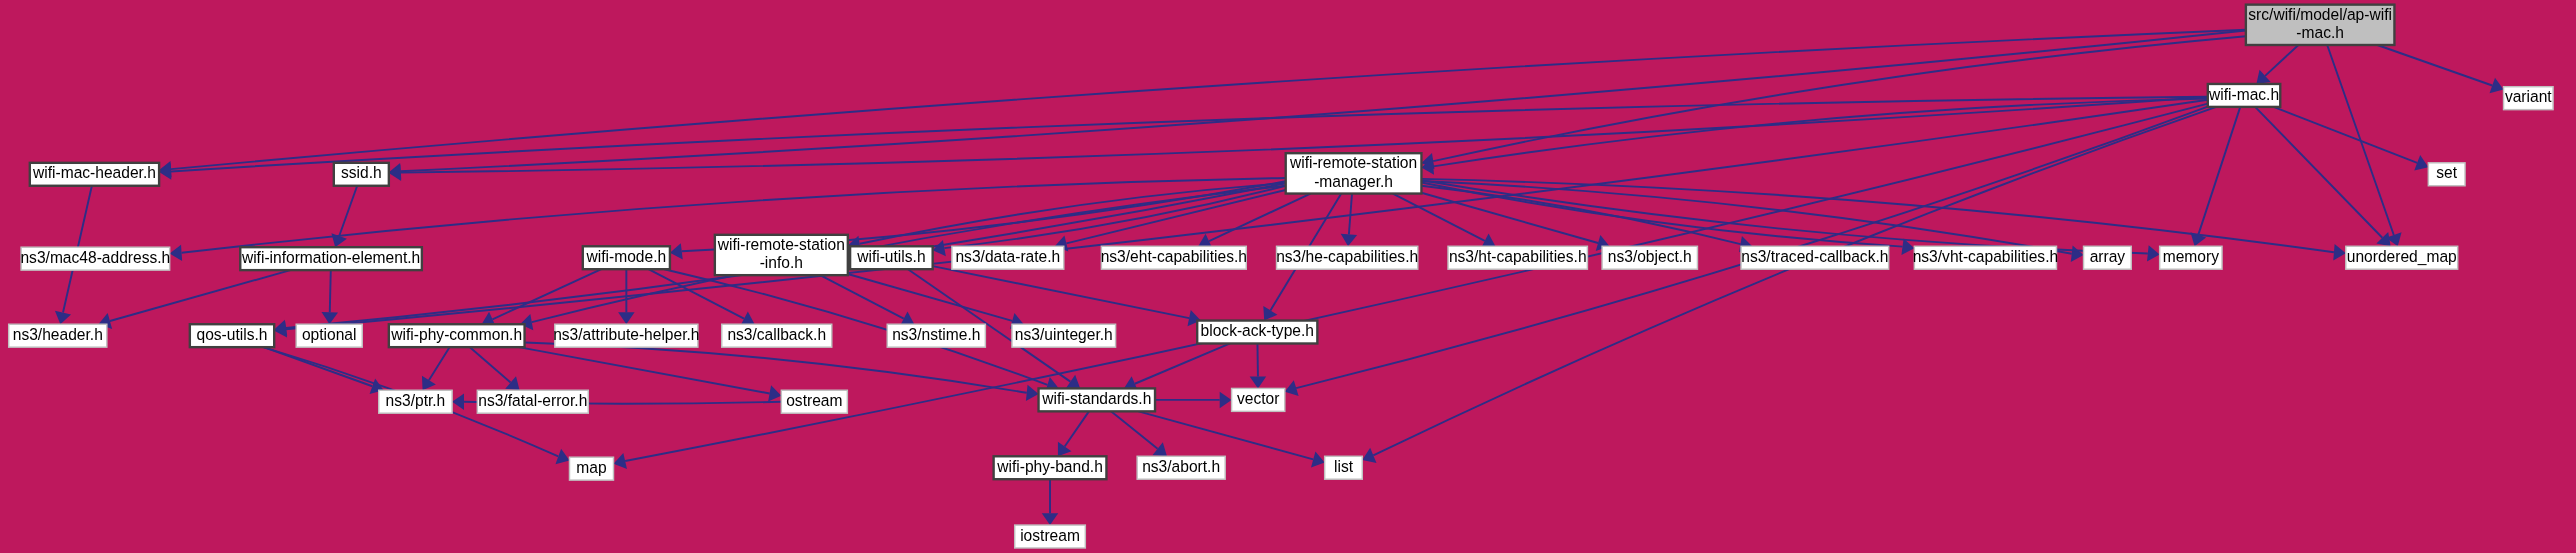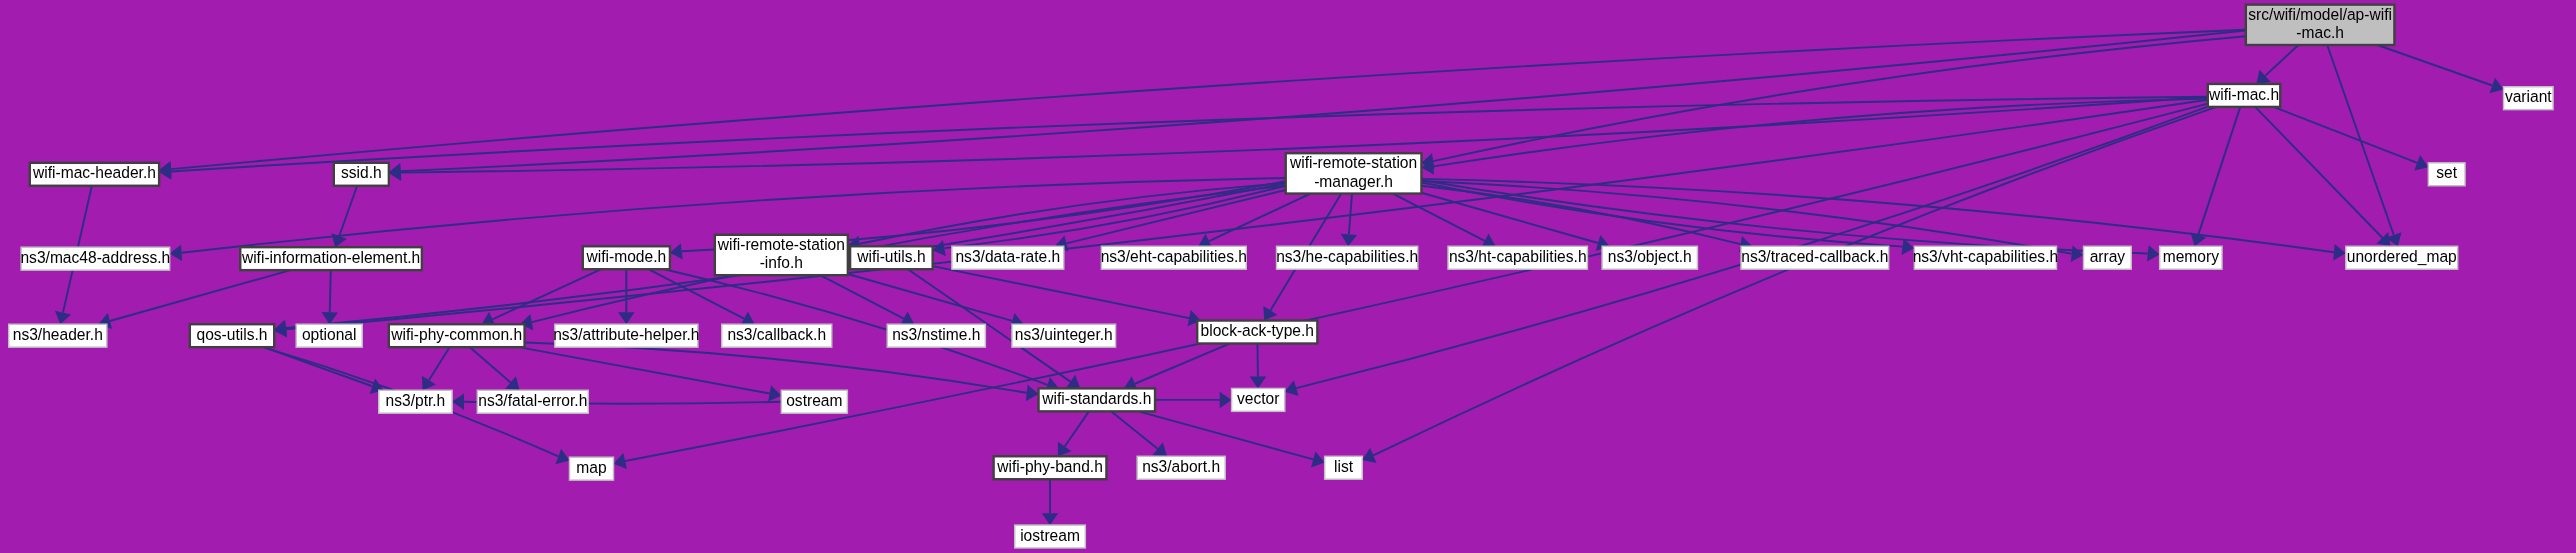--- a/index.html
+++ b/index.html
@@ -4,21 +4,21 @@
 <style>
   html, body {
     margin: 0;
     padding: 0;
     background: #ffffff;
   }
   #graph-root {
     position: relative;
     width: 2576px;
     height: 554px;
-    background: #a21caf;
+    background: #be185d;
     font-family: "Liberation Sans", sans-serif;
   }
   svg#dep-graph {
     display: block;
     width: 2576px;
     height: 554px;
   }
   .node-box {
     fill: #ffffff;
     stroke: #c0c0c0;

